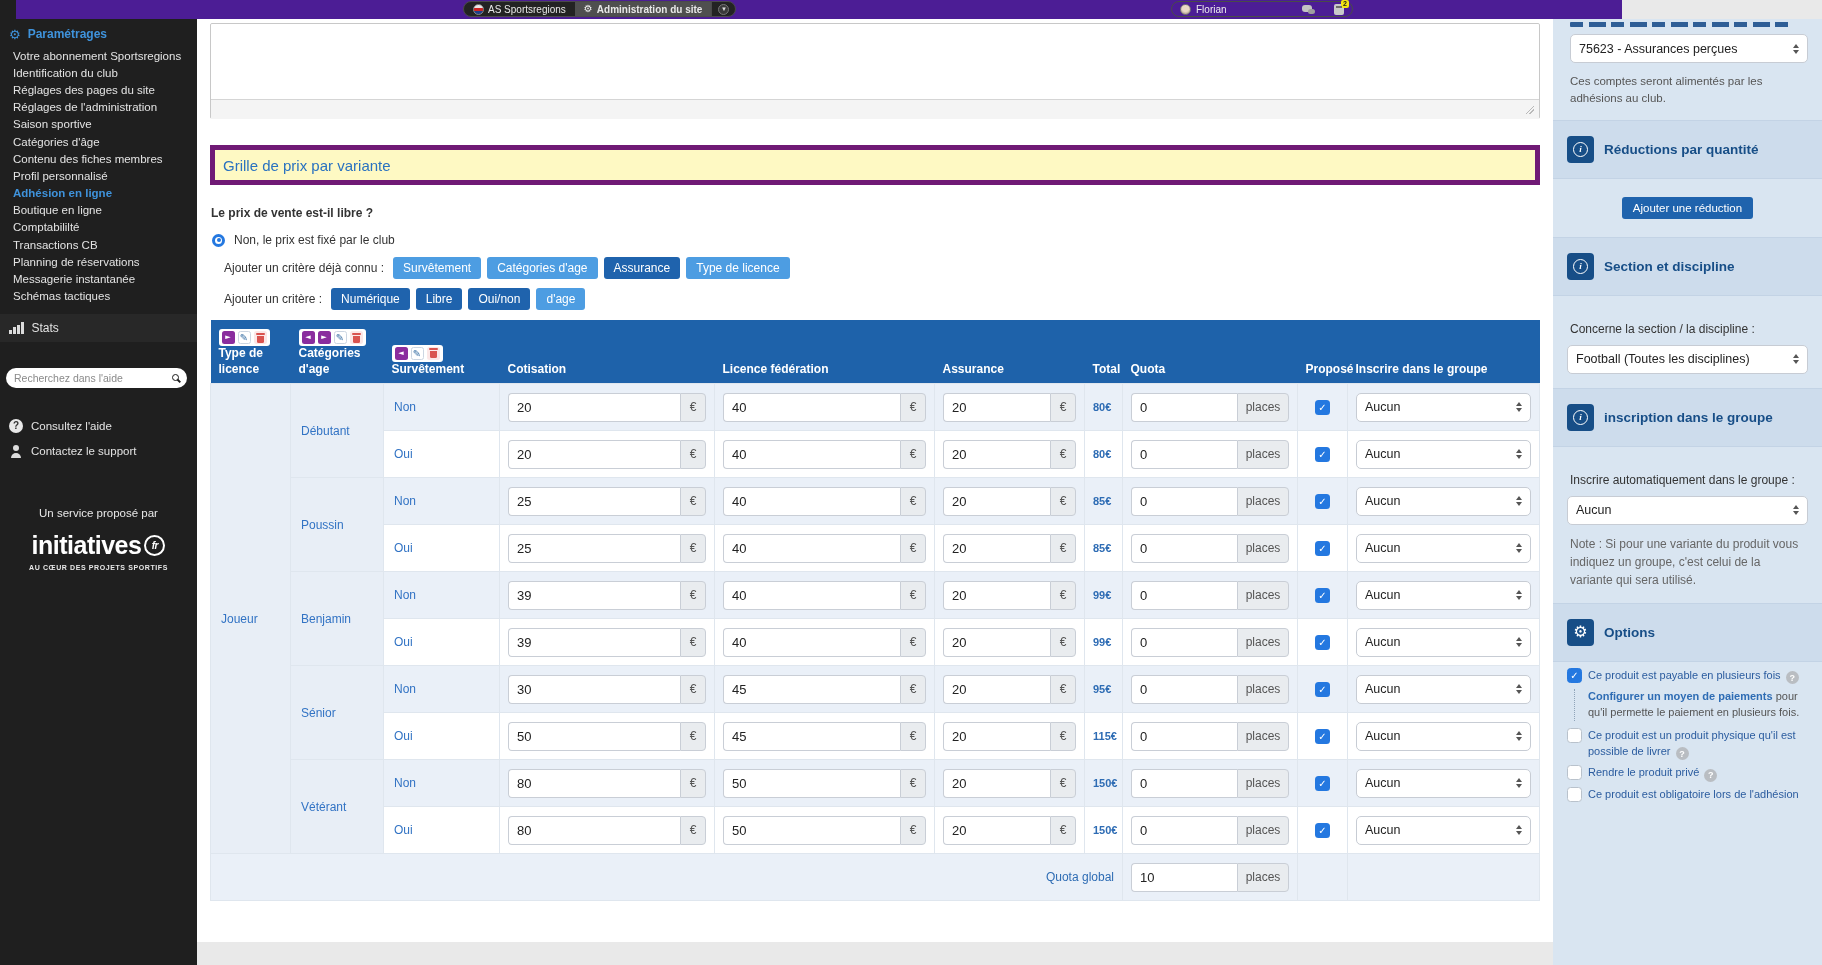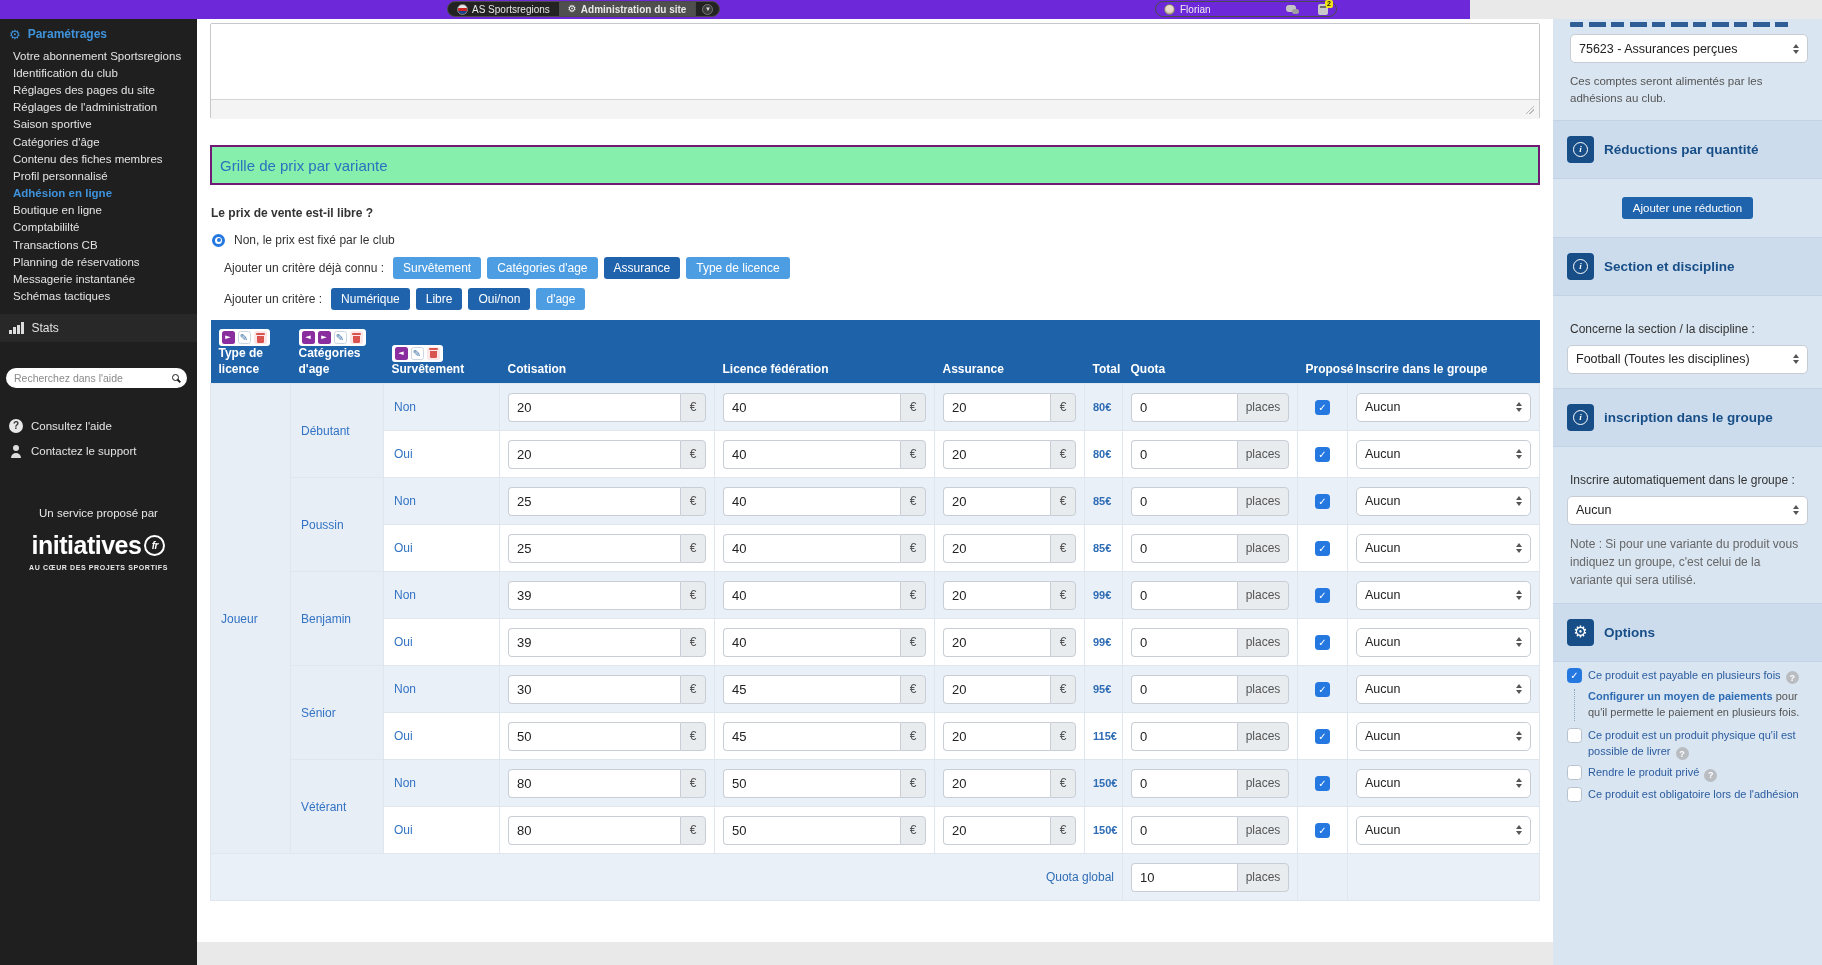--- a/index.html
+++ b/index.html
@@ -1,20 +1,20 @@
 <!DOCTYPE html>
 <html style="--accent: #1e62aa;"><head>
 <meta charset="utf-8">
 <style>
   * { margin:0; padding:0; box-sizing:border-box; }
   html,body { width:1822px; height:965px; overflow:hidden; }
   body { font-family:"Liberation Sans", sans-serif; background:#e9e9e9; position:relative; font-size:12px; color:#333; }
 
   
-  .topbar { position:absolute; top:0; left:0; width:1470px; height:19px; background:#6d28d9; z-index:30; }
+  .topbar { position:absolute; top:0; left:16px; width:1606px; height:19px; background:#4c1d95; z-index:30; }
   .tabgroup { position:absolute; left:447px; top:1px; height:16px; display:flex; align-items:stretch; border:1px solid #4a4a4a; border-radius:8px; overflow:hidden; background:#232323; }
   .tabseg { display:flex; align-items:center; gap:4px; padding:0 9px; font-size:10px; color:#e8e8e8; }
   .tabseg.active { background:#4f4f4f; font-weight:bold; }
   .tabseg.chev { border-left:1px solid #4a4a4a; padding:0 6px; }
   .club-logo { width:11px; height:11px; border-radius:50%; background:linear-gradient(180deg,#e8e8e8 0 30%,#c22 30% 65%,#1d3f8a 65% 100%); border:1px solid #888; }
   .gear-w { color:#eee; font-family:"DejaVu Sans",sans-serif; font-size:10px; line-height:1; }
   .chev-circle { width:11px; height:11px; border-radius:50%; background:#3a3a3a; border:1px solid #777; color:#ddd; font-size:6px; display:flex; align-items:center; justify-content:center; }
   .userpill { position:absolute; left:1155px; top:1px; width:182px; height:16px; border:1px solid #4a4a4a; border-radius:8px; display:flex; align-items:center; padding:0 8px; gap:5px; }
   .avatar { width:11px; height:11px; border-radius:50%; background:radial-gradient(circle at 50% 35%, #e9d9c6 0 45%, #9a8676 100%); border:1px solid #777; }
   .user-name { color:#eee; font-size:10px; }
@@ -53,21 +53,21 @@
   .brand .fr { width:21px; height:21px; border:2px solid #fff; border-radius:50%; font-size:10px; font-style:italic; font-weight:bold; display:flex; align-items:center; justify-content:center; }
   .tagline { margin-top:4px; font-size:7px; letter-spacing:0.6px; color:#e8e8e8; font-weight:bold; }
 
   
   .main { position:absolute; top:19px; left:197px; width:1356px; height:946px; }
   .main-surface { background:#fff; min-height:923px; padding:4px 13px 0 13px; }
   .editor-box { border:1px solid #c8c8c8; border-radius:2px; height:96px; }
   .editor-white { height:75px; background:#fff; border-radius:2px 2px 0 0; }
   .editor-strip { height:20px; background:#f4f4f4; border-top:1px solid #d5d5d5; display:flex; align-items:center; justify-content:flex-end; padding-right:5px; }
   .resizer { width:9px; height:9px; background:linear-gradient(135deg, transparent 0 50%, #b9b9b9 50% 58%, transparent 58% 72%, #b9b9b9 72% 80%, transparent 80%); }
-  .section-band { margin-top:26px; height:40px; background:#86efac; border:2px solid #701a75; display:flex; align-items:center; padding-left:8px; font-size:15px; color:#2a72c0; }
+  .section-band { margin-top:26px; height:40px; background:#fef9c3; border:5px solid #701a75; display:flex; align-items:center; padding-left:8px; font-size:15px; color:#2a72c0; }
   .price-q { margin:21px 0 10px 1px; font-weight:bold; font-size:12px; color:#333; }
   .radio-row { display:flex; align-items:center; gap:9px; padding:3px 0 3px 2px; cursor:pointer; }
   .radio { width:13px; height:13px; border-radius:50%; border:1px solid #b4b4b4; background:#fff; position:relative; flex:none; }
   .radio.sel { border:3.5px solid #2478e0; }
   .radio.sel::after { content:''; position:absolute; left:50%; top:50%; width:4px; height:4px; margin:-2px 0 0 -2px; background:#2478e0; border-radius:50%; }
   .crit-row { display:flex; align-items:center; gap:6px; margin:9px 0 0 14px; font-size:12px; color:#333; }
   .crit-row.second { margin-top:7px; }
   .crit-label { margin-right:3px; }
   .crit-btn { display:inline-block; padding:4px 10px; border-radius:3px; color:#fff; font-size:12px; cursor:pointer; }
   .crit-btn.dark { background:#1f63ad; }

